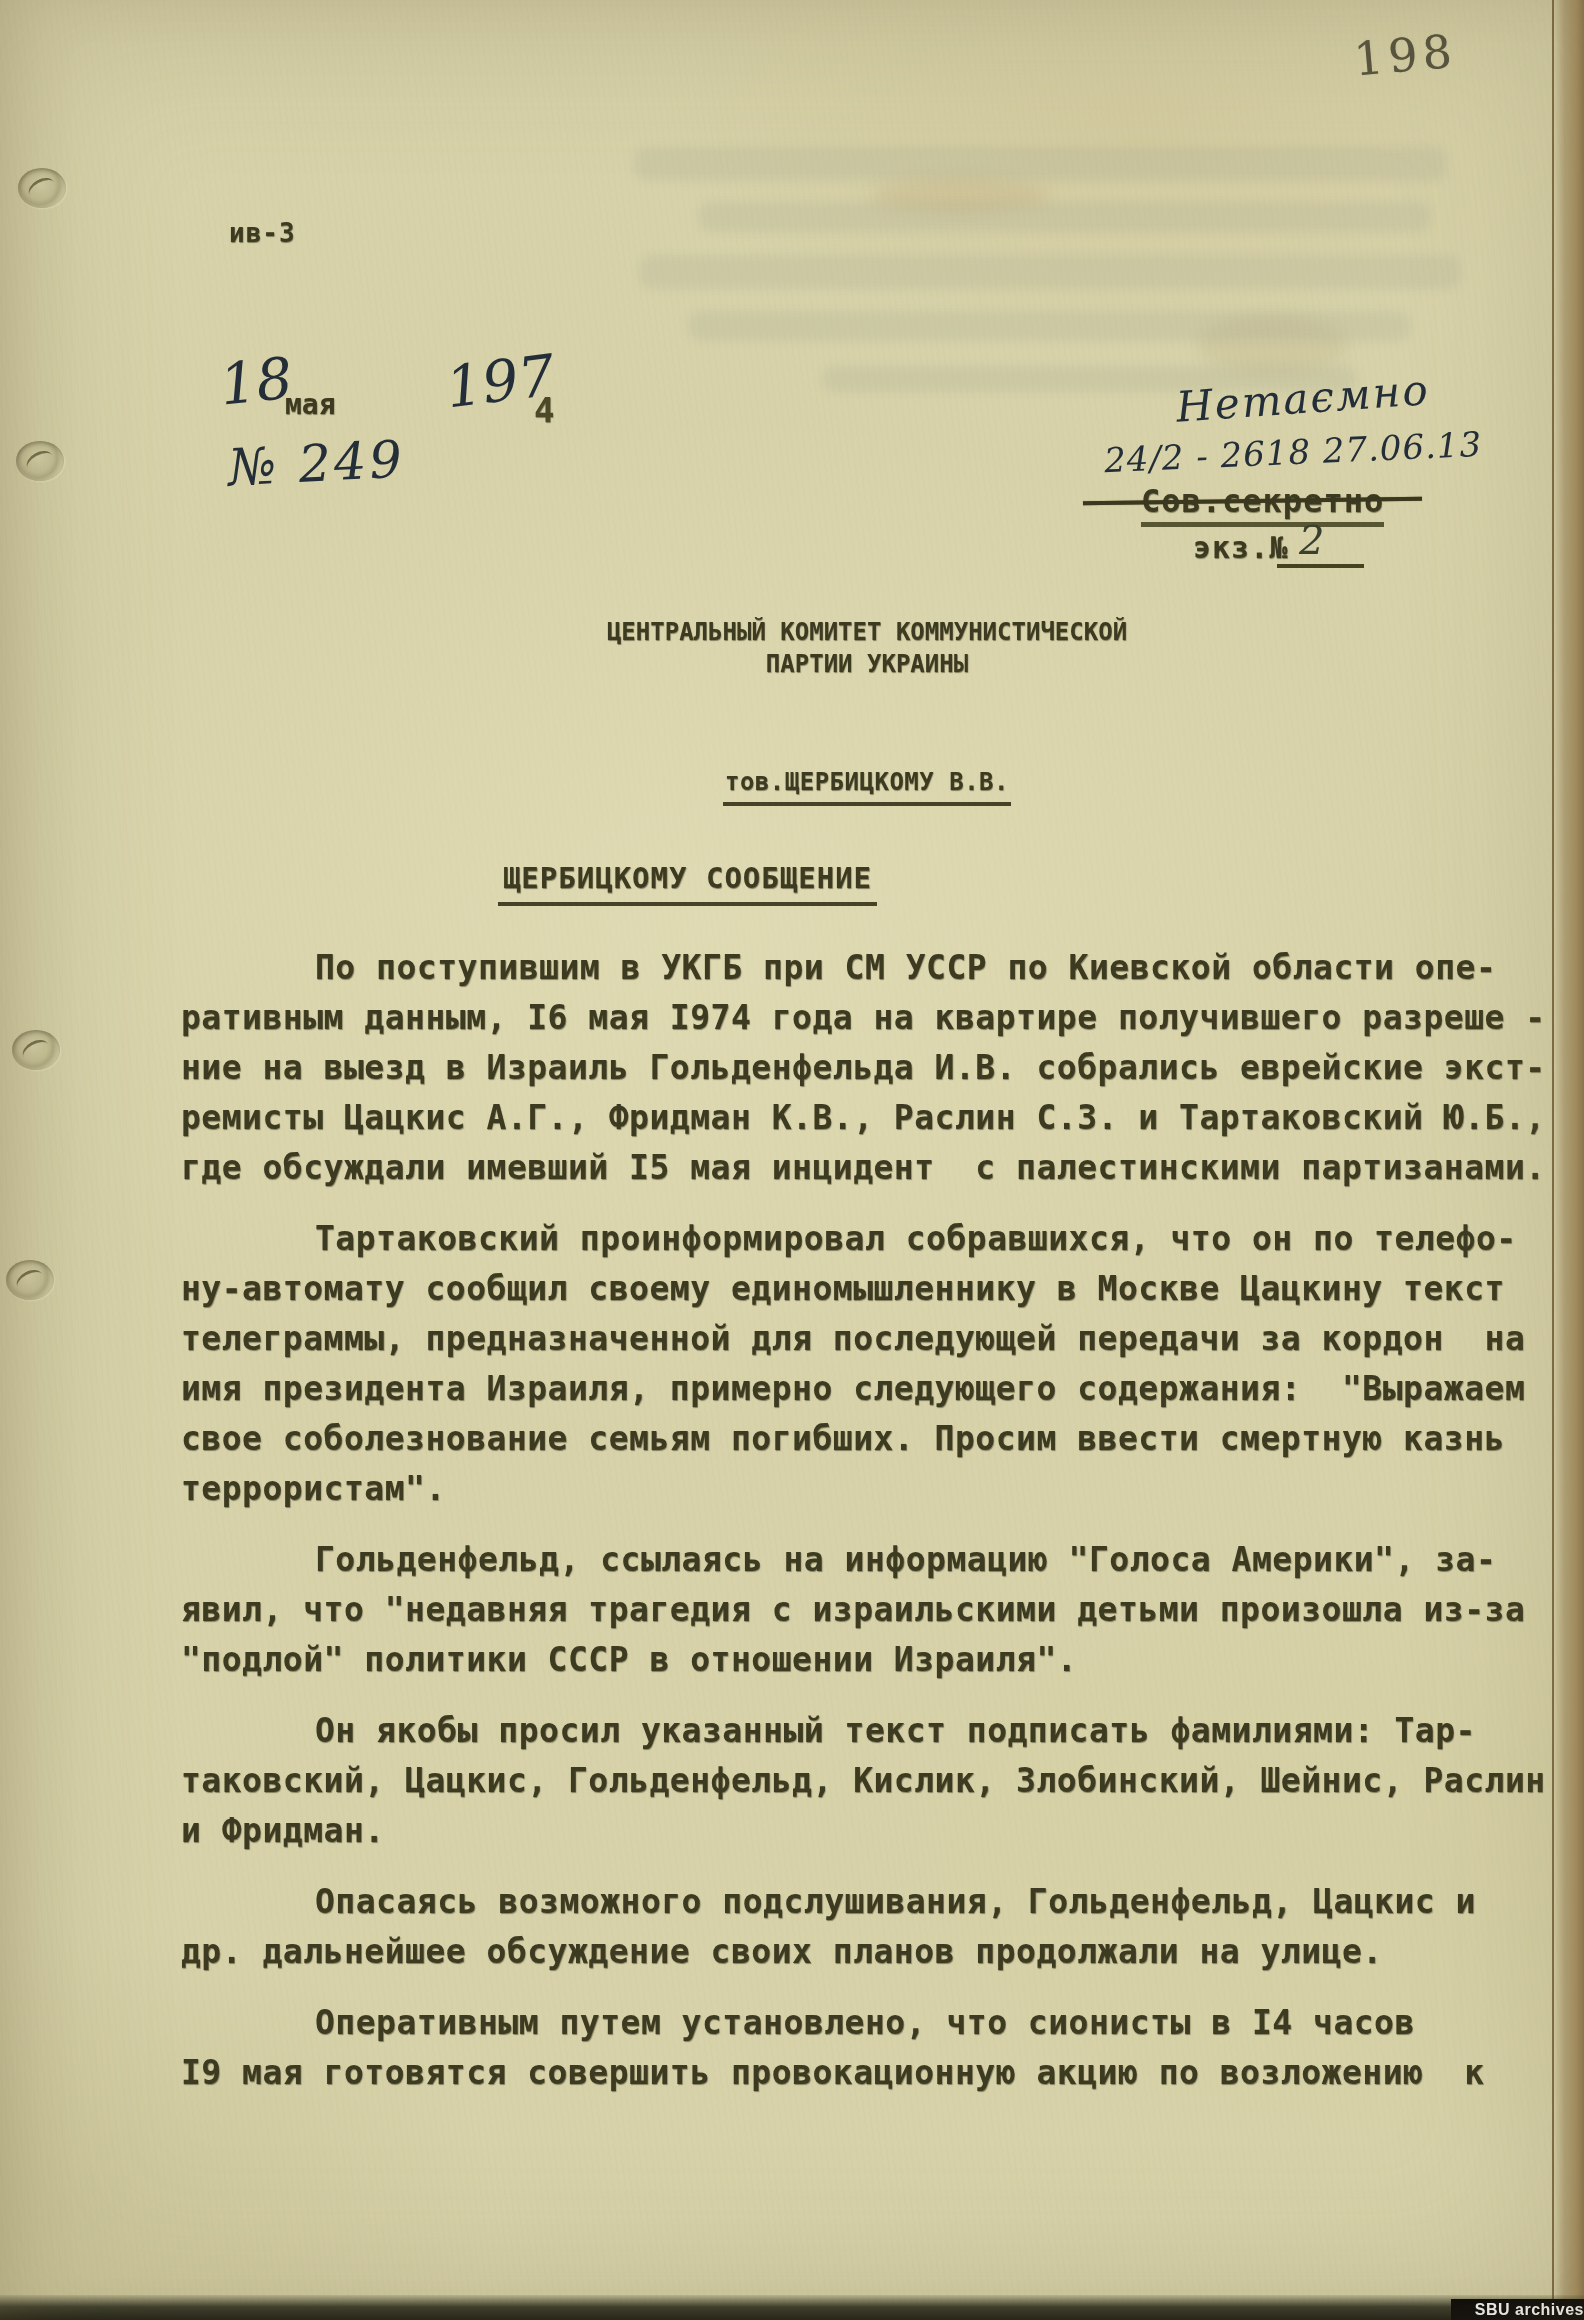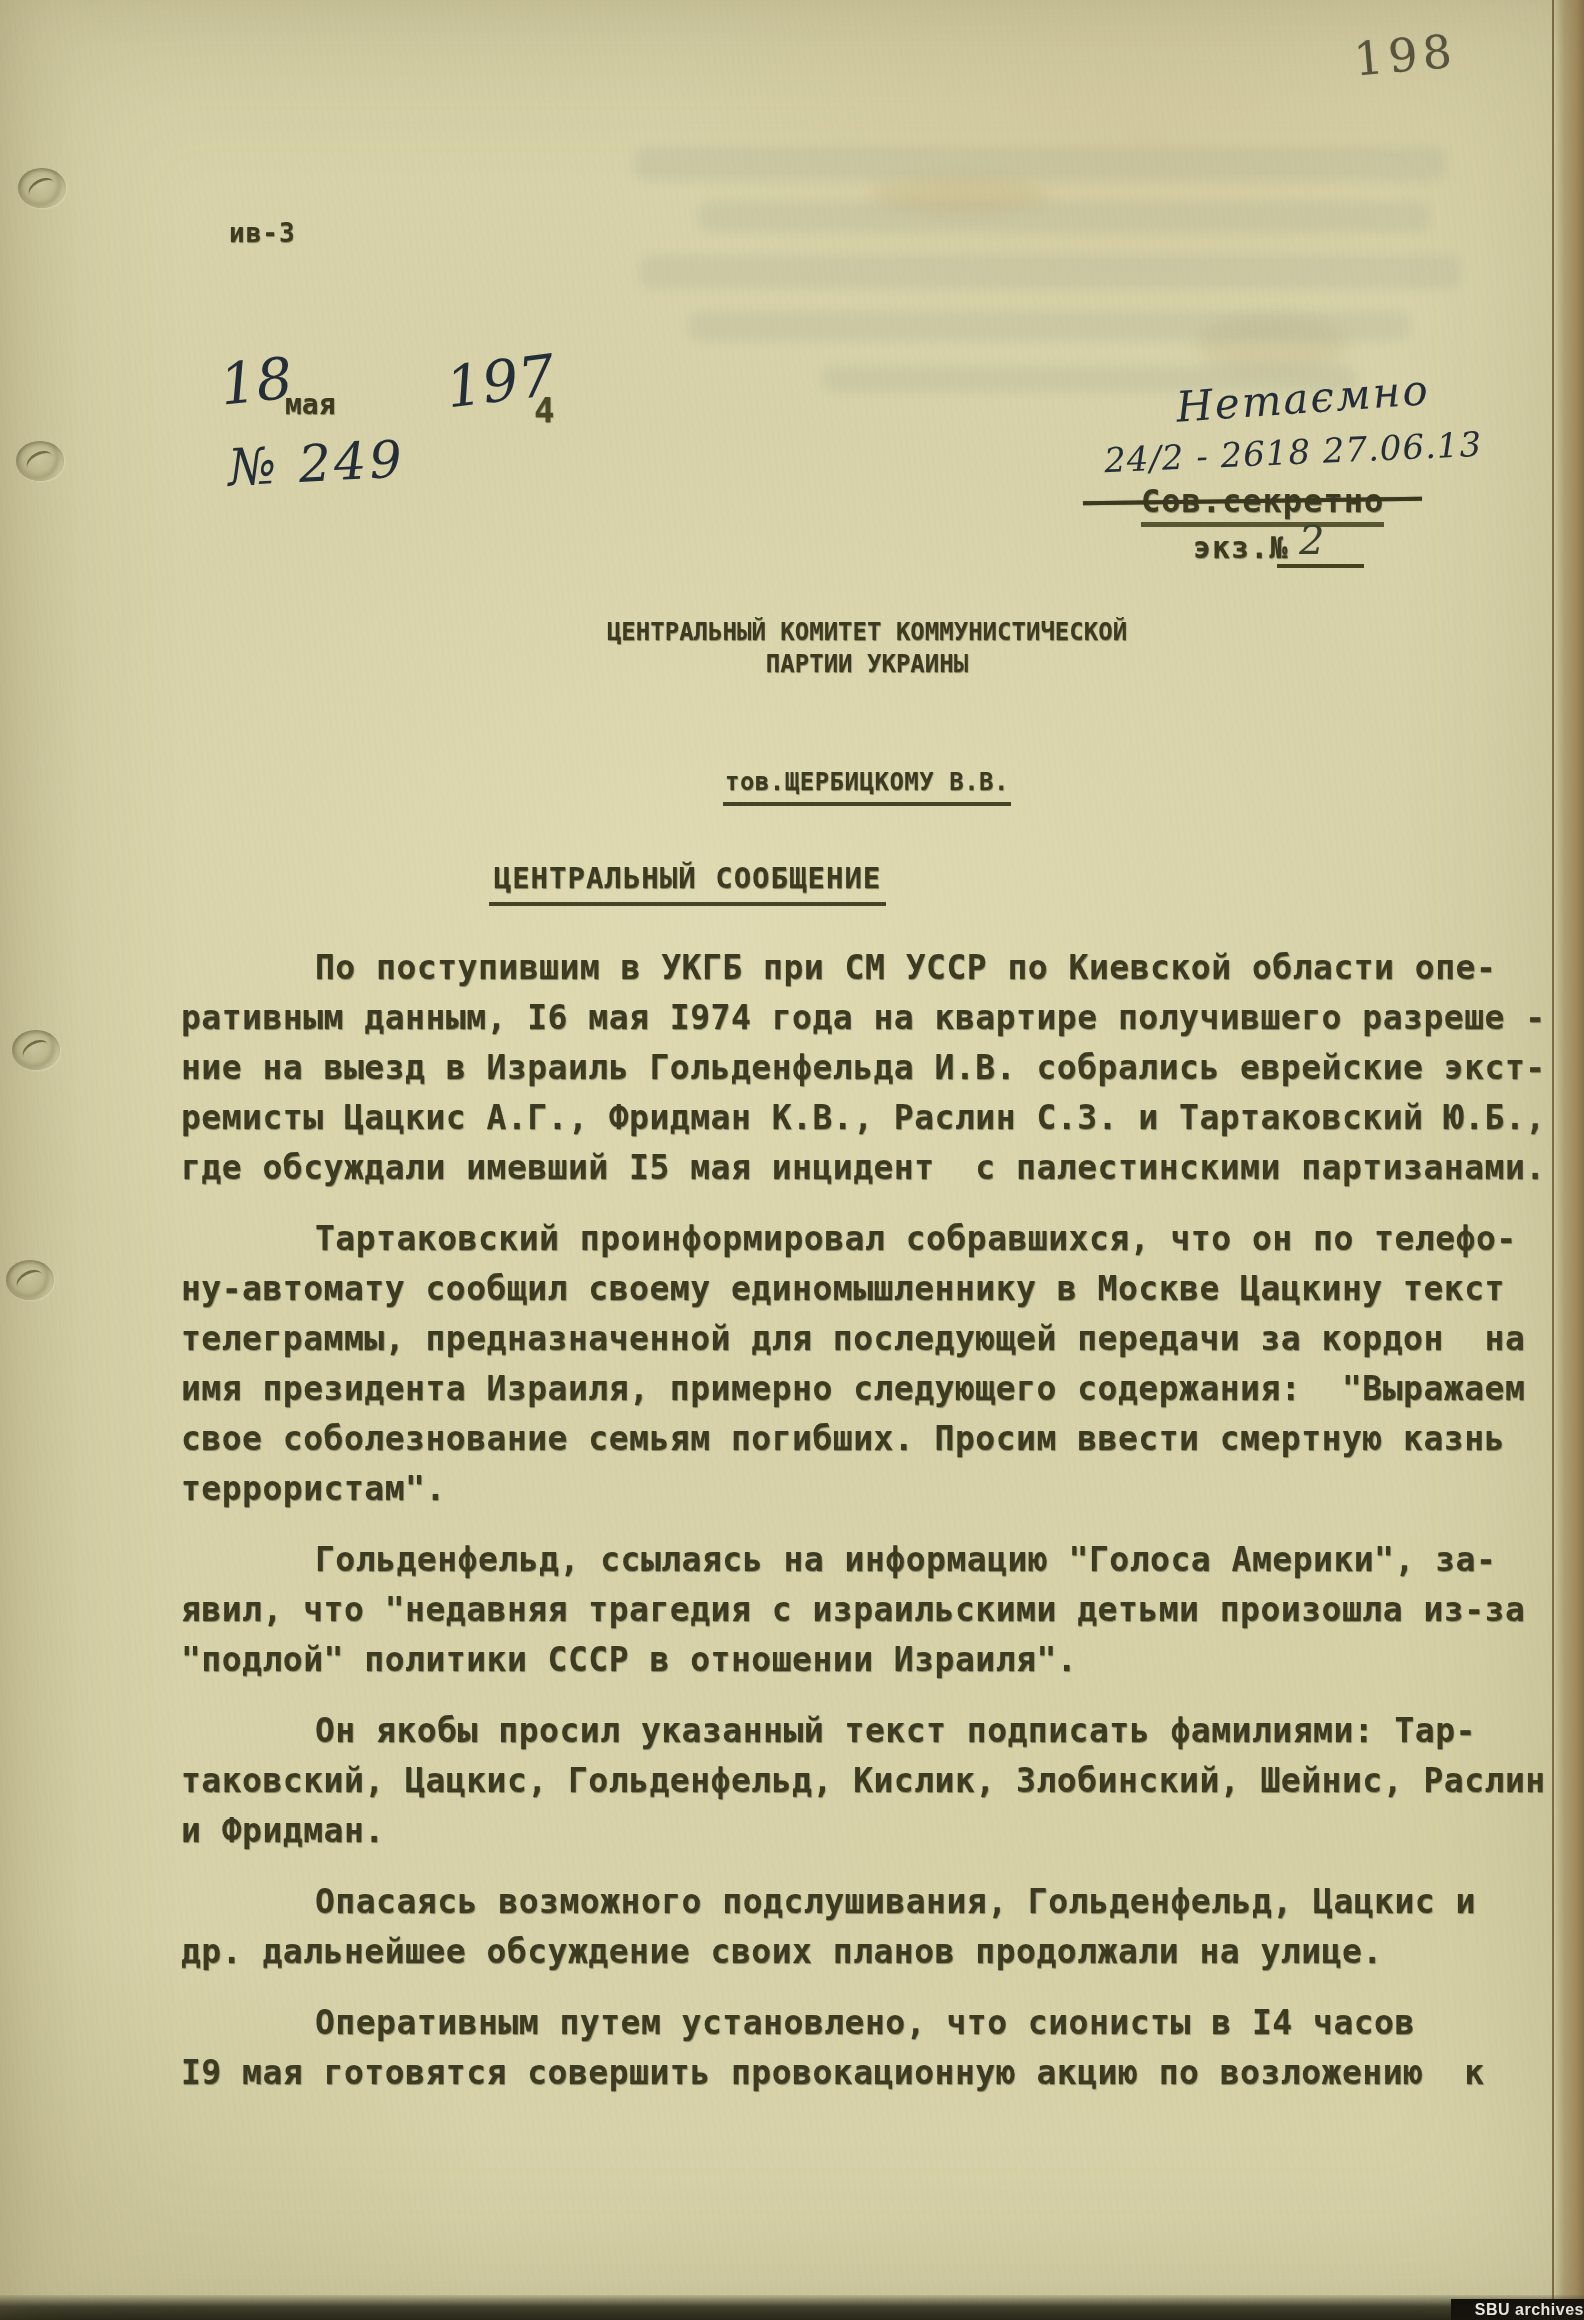--- a/index.html
+++ b/index.html
@@ -149,21 +149,21 @@
   <div class="typed copy-label">экз.№</div>
   <div class="hw copy-number">2</div>
   <div class="copy-underline"></div>
 
   <div class="typed org-heading">ЦЕНТРАЛЬНЫЙ КОМИТЕТ КОММУНИСТИЧЕСКОЙ
 ПАРТИИ УКРАИНЫ</div>
   <div class="addressee-wrap">
     <span class="addressee">тов.ЩЕРБИЦКОМУ В.В.</span>
   </div>
   <div class="title-wrap">
-    <span class="doc-title">ЦЕНТРАЛЬНЫЙ СООБЩЕНИЕ</span>
+    <span class="doc-title">ЩЕРБИЦКОМУ СООБЩЕНИЕ</span>
   </div>
 
   <div class="body-text">
     <p>По поступившим в УКГБ при СМ УССР по Киевской области опе-
 ративным данным, I6 мая I974 года на квартире получившего разреше -
 ние на выезд в Израиль Гольденфельда И.В. собрались еврейские экст-
 ремисты Цацкис А.Г., Фридман К.В., Раслин С.З. и Тартаковский Ю.Б.,
 где обсуждали имевший I5 мая инцидент  с палестинскими партизанами.</p>
     <p>Тартаковский проинформировал собравшихся, что он по телефо-
 ну-автомату сообщил своему единомышленнику в Москве Цацкину текст

